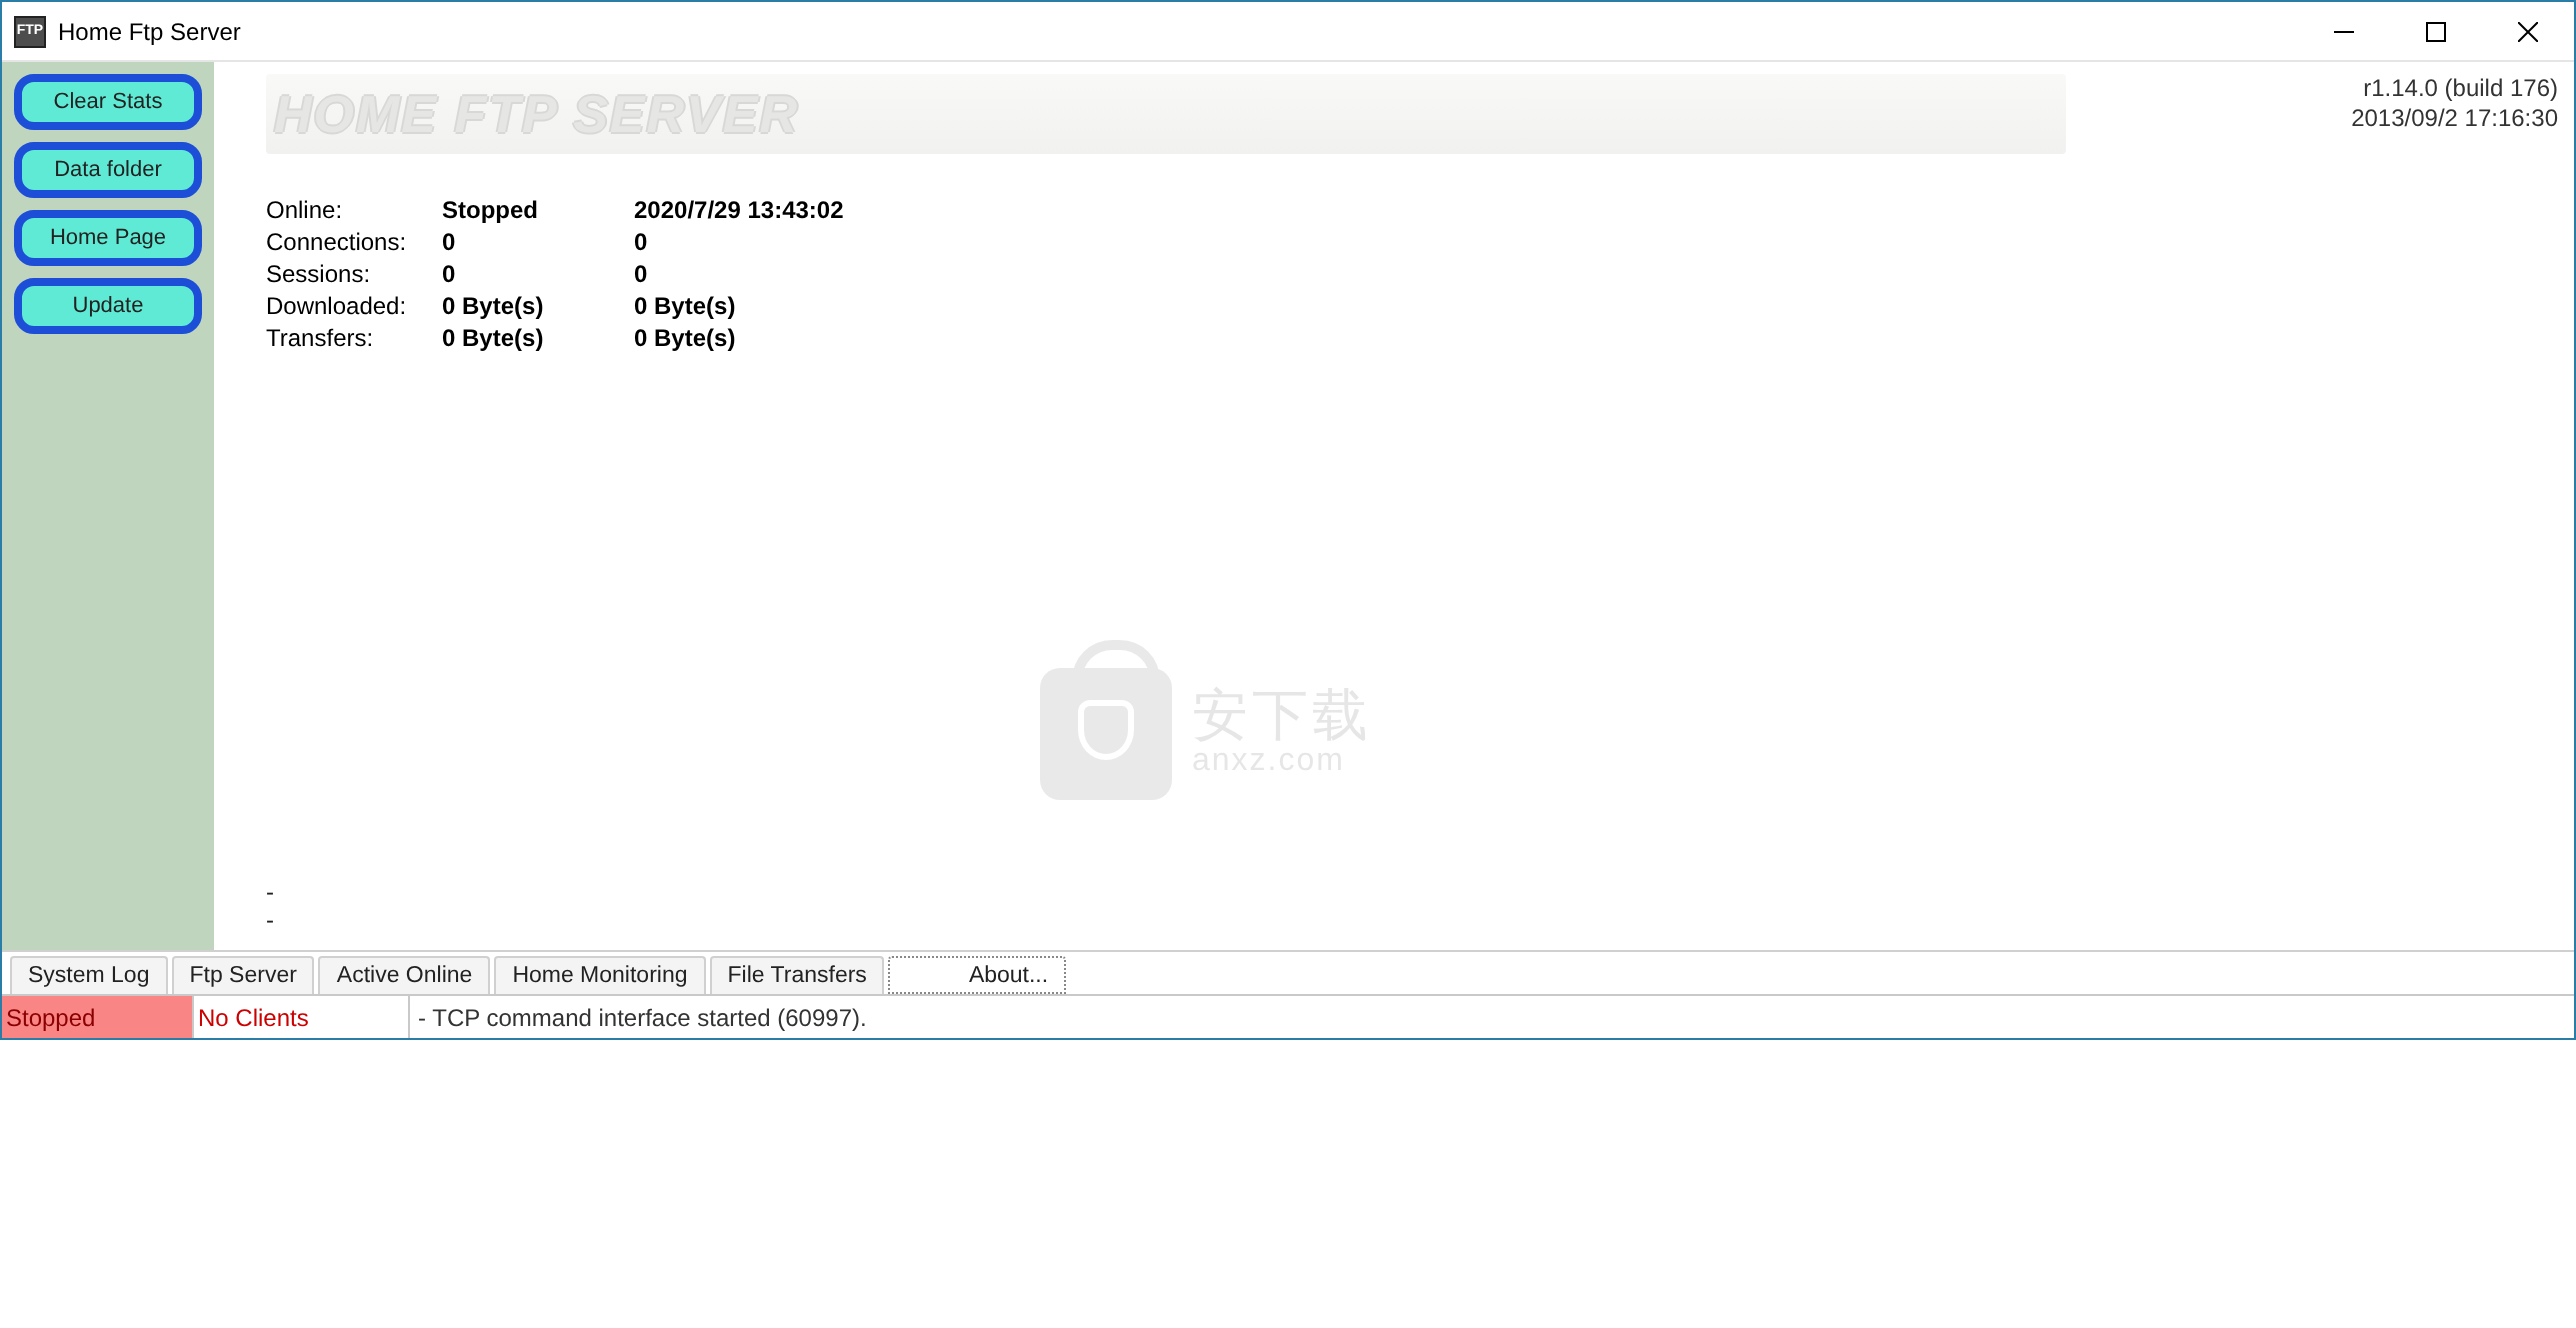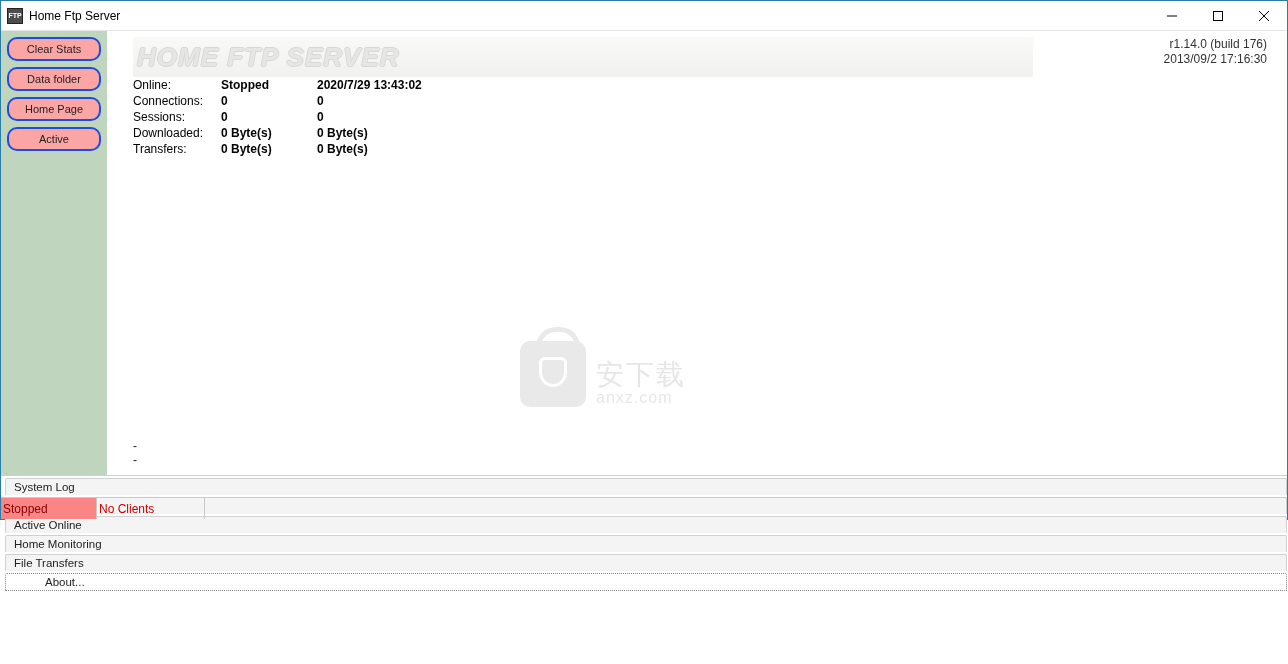--- a/index.html
+++ b/index.html
@@ -12,46 +12,46 @@
 .titlebar-text { font-size: 12px; color: #000; flex: 1; }
 .win-controls { display: flex; height: 100%; }
 .win-btn { width: 46px; height: 100%; display: flex; align-items: center; justify-content: center; font-size: 12px; color: #000; cursor: pointer; }
 .win-btn svg { stroke: #000; fill: none; stroke-width: 1; }
 
 .client { flex: 1; display: flex; flex-direction: column; }
 
 .main-row { flex: 1; display: flex; }
 
 .sidebar { width: 106px; background: #bfd5be; padding: 6px; display: flex; flex-direction: column; gap: 6px; }
-.side-btn { background: #fca5a5; border: 2px solid #1d4ed8; border-radius: 10px; padding: 4px 6px; font-size: 11px; color: #222; text-align: center; cursor: pointer; }
+.side-btn { background: #5eead4; border: 4px solid #1d4ed8; border-radius: 10px; padding: 4px 6px; font-size: 11px; color: #222; text-align: center; cursor: pointer; }
 
 .content { flex: 1; position: relative; padding: 0 0 0 26px; }
 
 .banner { margin-top: 6px; height: 40px; width: 900px; background: linear-gradient(#f9f9f8,#f1f1ef); border-radius: 2px; display: flex; align-items: center; padding-left: 4px;}
 .banner-title { font-family: "Arial Black", Arial, sans-serif; font-size: 26px; font-weight: 900; font-style: italic; color: #e6e6e4; letter-spacing: 1px; text-shadow: 1px 0 0 #d8d8d6, -1px 0 0 #d8d8d6, 0 1px 0 #d8d8d6, 0 -1px 0 #d8d8d6; white-space: nowrap;}
 
-.version-block { position: absolute; top: 6px; right: 20px; text-align: right; font-size: 11px; color: #333; line-height: 15px;}
+.version-block { position: absolute; top: 6px; right: 8px; text-align: right; font-size: 11px; color: #333; line-height: 15px;}
 
-.stats { font-size: 12px; color: #000; }
+.stats { margin-top: 20px; font-size: 12px; color: #000; }
 .stats-row { display: flex; height: 16px; align-items: center; }
 .col-label { width: 88px; }
 .col-v1 { width: 96px; font-weight: bold; }
 .col-v2 { font-weight: bold; }
 
-.watermark { position: absolute; top: 296px; left: 413px; width: 220px; height: 80px; opacity: 0.28; display:flex; align-items:flex-end; gap:10px; }
+.watermark { position: absolute; top: 296px; left: 413px; width: 220px; height: 80px; opacity: 0.28; display:flex; align-items:center; gap:10px; }
 .wm-bag { width: 66px; height: 66px; border-radius: 10px; background:#b3b3b3; position:relative;}
 .wm-bag::before{content:"";position:absolute;top:-14px;left:16px;width:34px;height:20px;border:5px solid #b3b3b3;border-bottom:none;border-radius:20px 20px 0 0;background:transparent;}
 .wm-shield{position:absolute;top:16px;left:19px;width:28px;height:30px;border:3px solid #fff;border-radius:6px 6px 50% 50%;}
 .wm-text{ color:#a8a8a8; }
 .wm-cn{ font-size:28px; font-weight:300; letter-spacing:2px; line-height:28px;}
 .wm-url{ font-size:16px; letter-spacing:1px;}
 
 .dashes { position: absolute; bottom: 8px; left: 26px; font-size: 12px; color: #222; line-height: 14px;}
 
-.tabbar { height: 22px; background: #fff; border-top: 1px solid #d0d0d0; display: flex; align-items: stretch; padding-left: 4px; padding-top:2px; gap: 2px; flex-direction: column;}
+.tabbar { height: 22px; background: #fff; border-top: 1px solid #d0d0d0; display: flex; align-items: stretch; padding-left: 4px; padding-top:2px; gap: 2px;}
 .tab { padding: 2px 8px; font-size: 11.5px; color: #222; border: 1px solid #d0d0d0; border-bottom: none; background: #f4f4f4; border-radius: 2px 2px 0 0; cursor: pointer; display:flex; align-items:center;}
 .tab.active { background: #fff; border: 1px dotted #888; padding-left: 39px; }
 
 .statusbar { height: 22px; border-top: 1px solid #c9c9c9; display: flex; align-items: center; font-size: 13px; }
 .status-seg { height: 100%; display: flex; align-items: center; padding: 0 2px; border-right: 1px solid #c9c9c9; }
 .seg-stopped { width: 96px; background: #f98585; color: #8b0000; }
 .seg-clients { width: 108px; color: #cc0000; }
 .seg-msg { flex: 1; color: #333; padding-left: 4px;}
 </style>
 </head>
@@ -82,21 +82,21 @@
     </div>
   </div>
 
   <div class="client">
     <div class="main-row">
 
       <div class="sidebar" id="sidebar">
           <div class="side-btn">Clear Stats</div>
           <div class="side-btn">Data folder</div>
           <div class="side-btn">Home Page</div>
-          <div class="side-btn">Active</div>
+          <div class="side-btn">Update</div>
         </div>
 
       <div class="content">
         <div class="version-block">
           <div>r1.14.0 (build 176)</div>
           <div>2013/09/2 17:16:30</div>
         </div>
 
         <div class="banner">
           <div class="banner-title">HOME FTP SERVER</div>
@@ -154,15 +154,16 @@
         <div class="tab">Ftp Server</div>
         <div class="tab">Active Online</div>
         <div class="tab">Home Monitoring</div>
         <div class="tab">File Transfers</div>
         <div class="tab active">About...</div>
       </div>
 
     <div class="statusbar">
       <div class="status-seg seg-stopped">Stopped</div>
       <div class="status-seg seg-clients">No Clients</div>
+      <div class="status-seg seg-msg" style="border-right:none;">- TCP command interface started (60997).</div>
     </div>
   </div>
 </div>
 
 </body></html>

